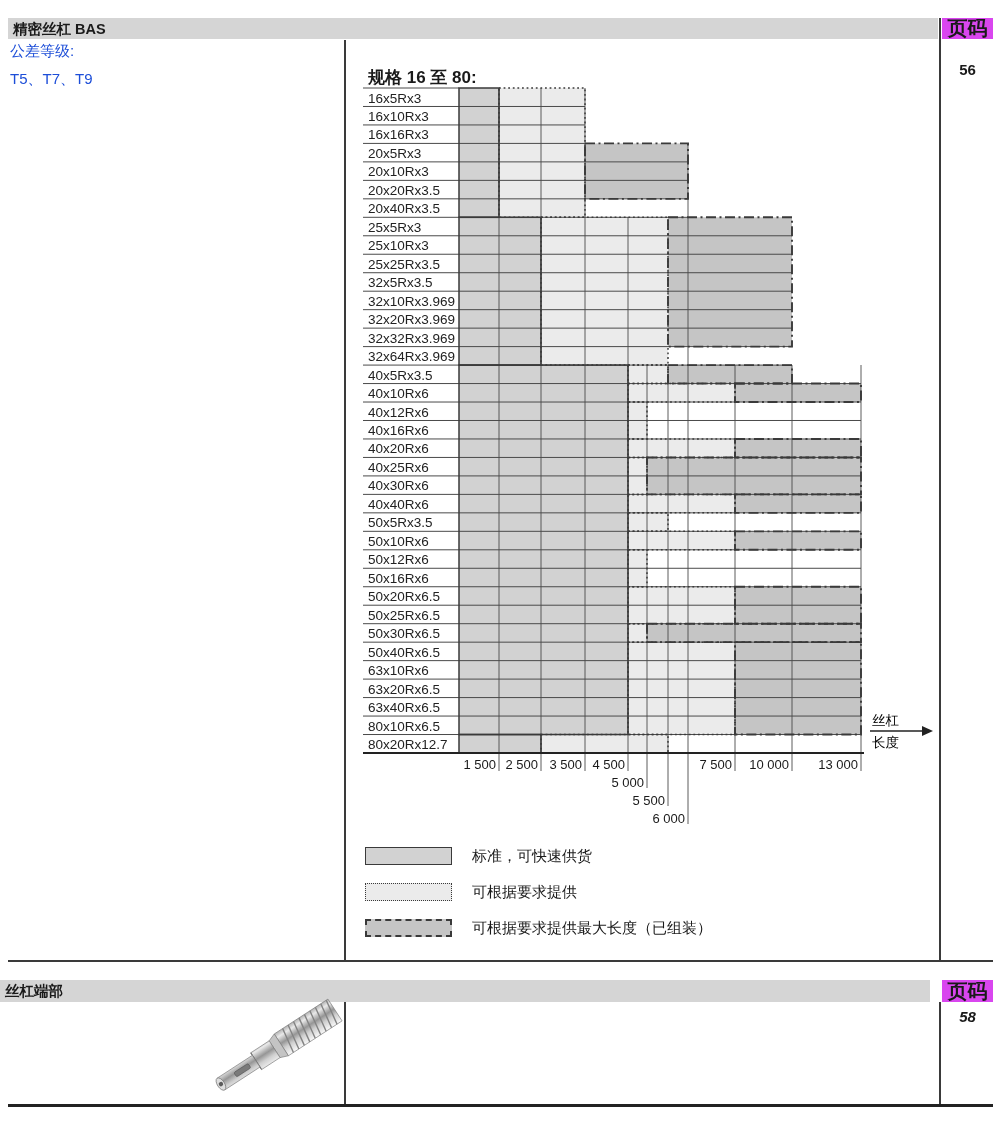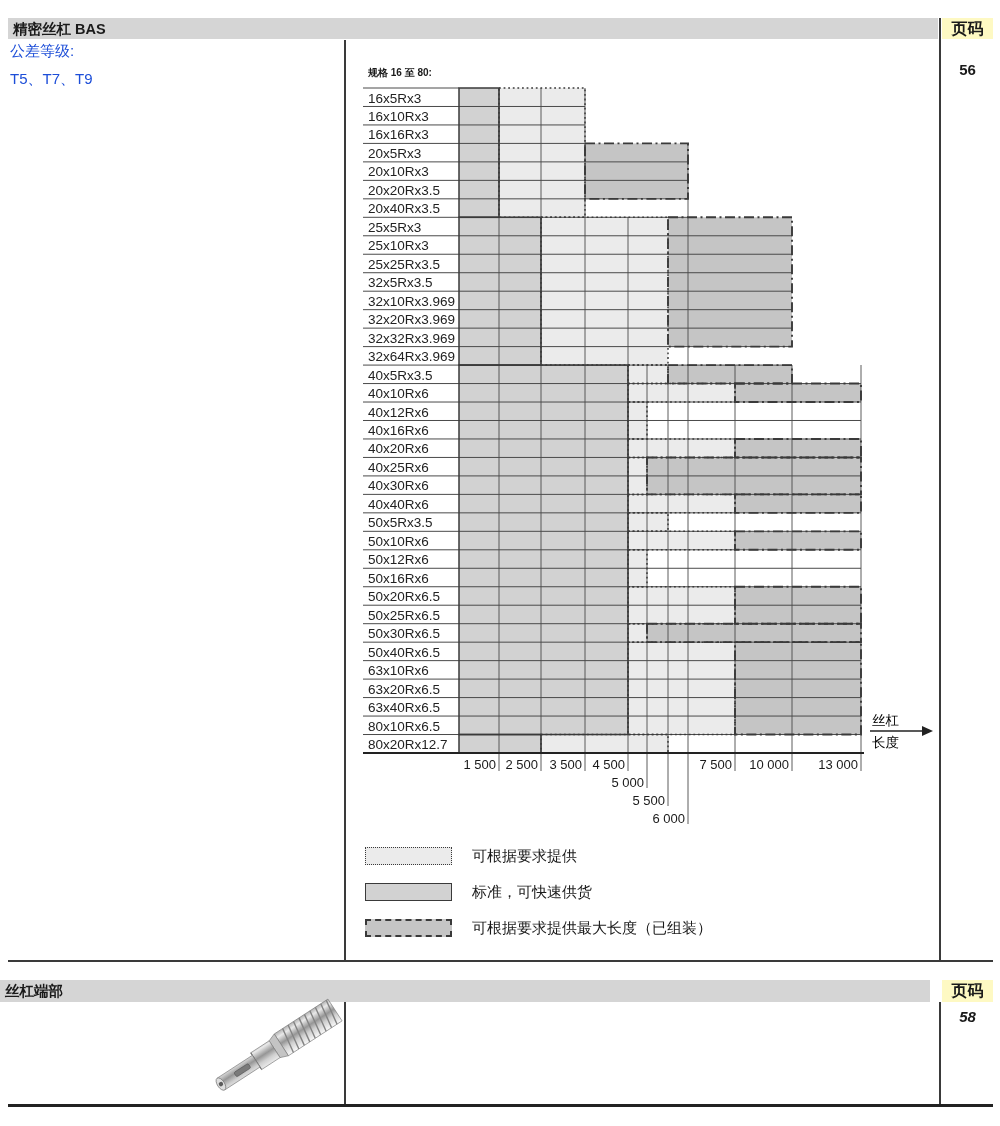--- a/index.html
+++ b/index.html
@@ -1,26 +1,26 @@
 <!DOCTYPE html>
 <html><head>
 <meta charset="utf-8">
 <style>
   html,body{margin:0;padding:0;background:#fff;}
   .page{position:relative;width:1000px;height:1126px;background:#fff;
         font-family:"Liberation Sans",sans-serif;color:#1a1a1a;overflow:hidden;padding-left:48px;}
   .hbar{position:absolute;background:#d5d5d5;}
   .hbar .t{position:absolute;left:5px;top:2px;font-size:14.5px;font-weight:bold;white-space:nowrap;}
-  .pgcell{position:absolute;background:#fef9c3;text-align:center;font-size:16px;font-weight:bold;}
+  .pgcell{position:absolute;background:#d946ef;text-align:center;font-size:20px;font-weight:bold;}
   .pgnum{position:absolute;text-align:center;font-size:15px;font-weight:bold;}
   .vline{position:absolute;width:2px;background:#3a3a3a;}
   .hline{position:absolute;height:2px;background:#3a3a3a;}
   .hline.thick{height:3px;background:#222;}
   .tol{position:absolute;left:10px;font-size:15px;color:#1d4ed8;}
-  .chart-title{position:absolute;left:368px;top:66px;font-size:10px;font-weight:bold;}
+  .chart-title{position:absolute;left:368px;top:66px;font-size:17px;font-weight:bold;}
   .legend{position:absolute;left:365px;top:845px;}
   .legend-item{display:flex;align-items:center;height:22px;margin-bottom:14px;}
   .sw{width:87px;height:18px;box-sizing:border-box;flex:none;}
   .sw.standard{background:#d2d2d2;border:1.6px solid #3a3a3a;}
   .sw.on_request{background:#ebebeb;border:1.6px dotted #3a3a3a;}
   .sw.max_length{background:#c5c5c5;border:2px dashed #3a3a3a;}
   .legend-label{padding-left:20px;font-size:15px;white-space:nowrap;}
   svg{position:absolute;overflow:visible;}
   text{font-family:"Liberation Sans",sans-serif;}
 </style>
@@ -212,26 +212,26 @@
       <g>
         <text x="517" y="665" font-size="13.5">丝杠</text>
         <text x="517" y="687" font-size="13.5">长度</text>
         <line x1="515" y1="671" x2="567" y2="671" stroke="#222" stroke-width="1.4"></line>
         <polygon points="567,666 578,671 567,676" fill="#222"></polygon>
       </g>
     </svg>
 
   <div class="legend" id="legend">
       <div class="legend-item">
+        <span class="sw standard"></span>
+        <span class="legend-label">标准，可快速供货</span>
+      </div>
+      <div class="legend-item">
         <span class="sw on_request"></span>
         <span class="legend-label">可根据要求提供</span>
-      </div>
-      <div class="legend-item">
-        <span class="sw standard"></span>
-        <span class="legend-label">标准，可快速供货</span>
       </div>
       <div class="legend-item">
         <span class="sw max_length"></span>
         <span class="legend-label">可根据要求提供最大长度（已组装）</span>
       </div>
     </div>
 
   <div class="hbar" style="left:0;top:980px;width:930px;height:22px;">
     <span class="t">丝杠端部</span>
   </div>

